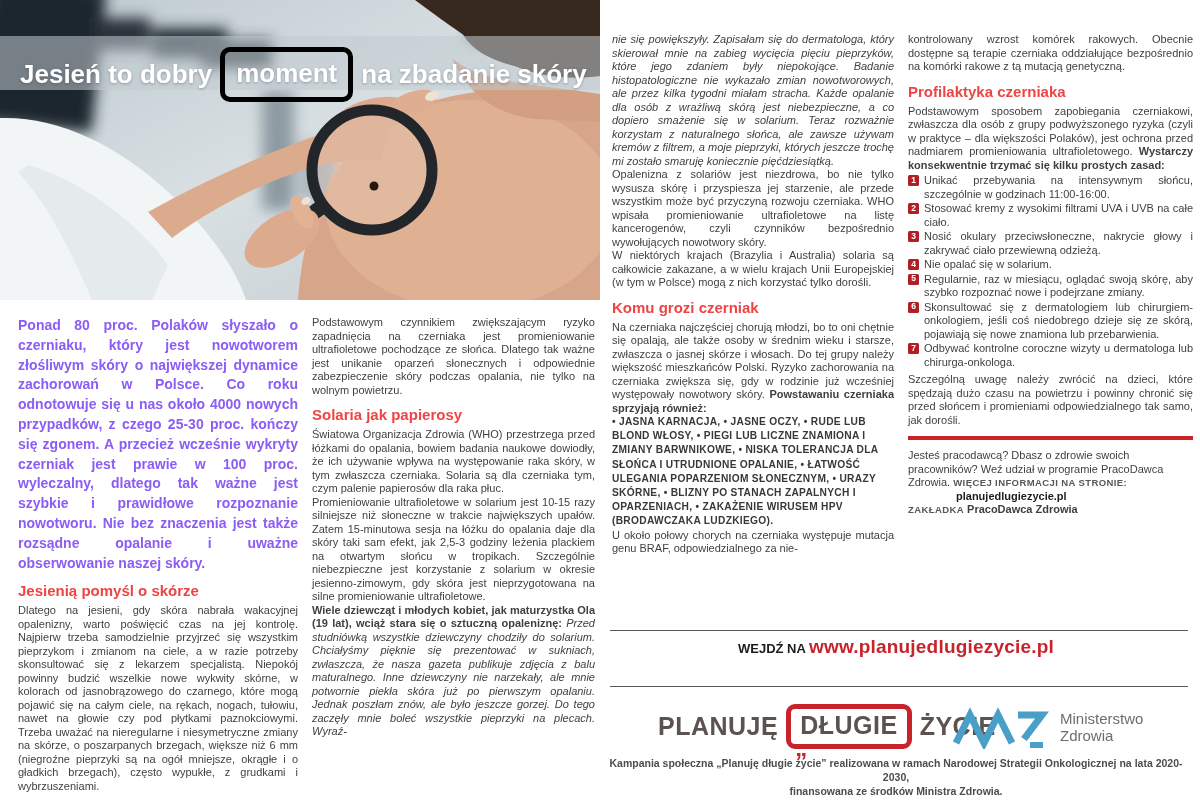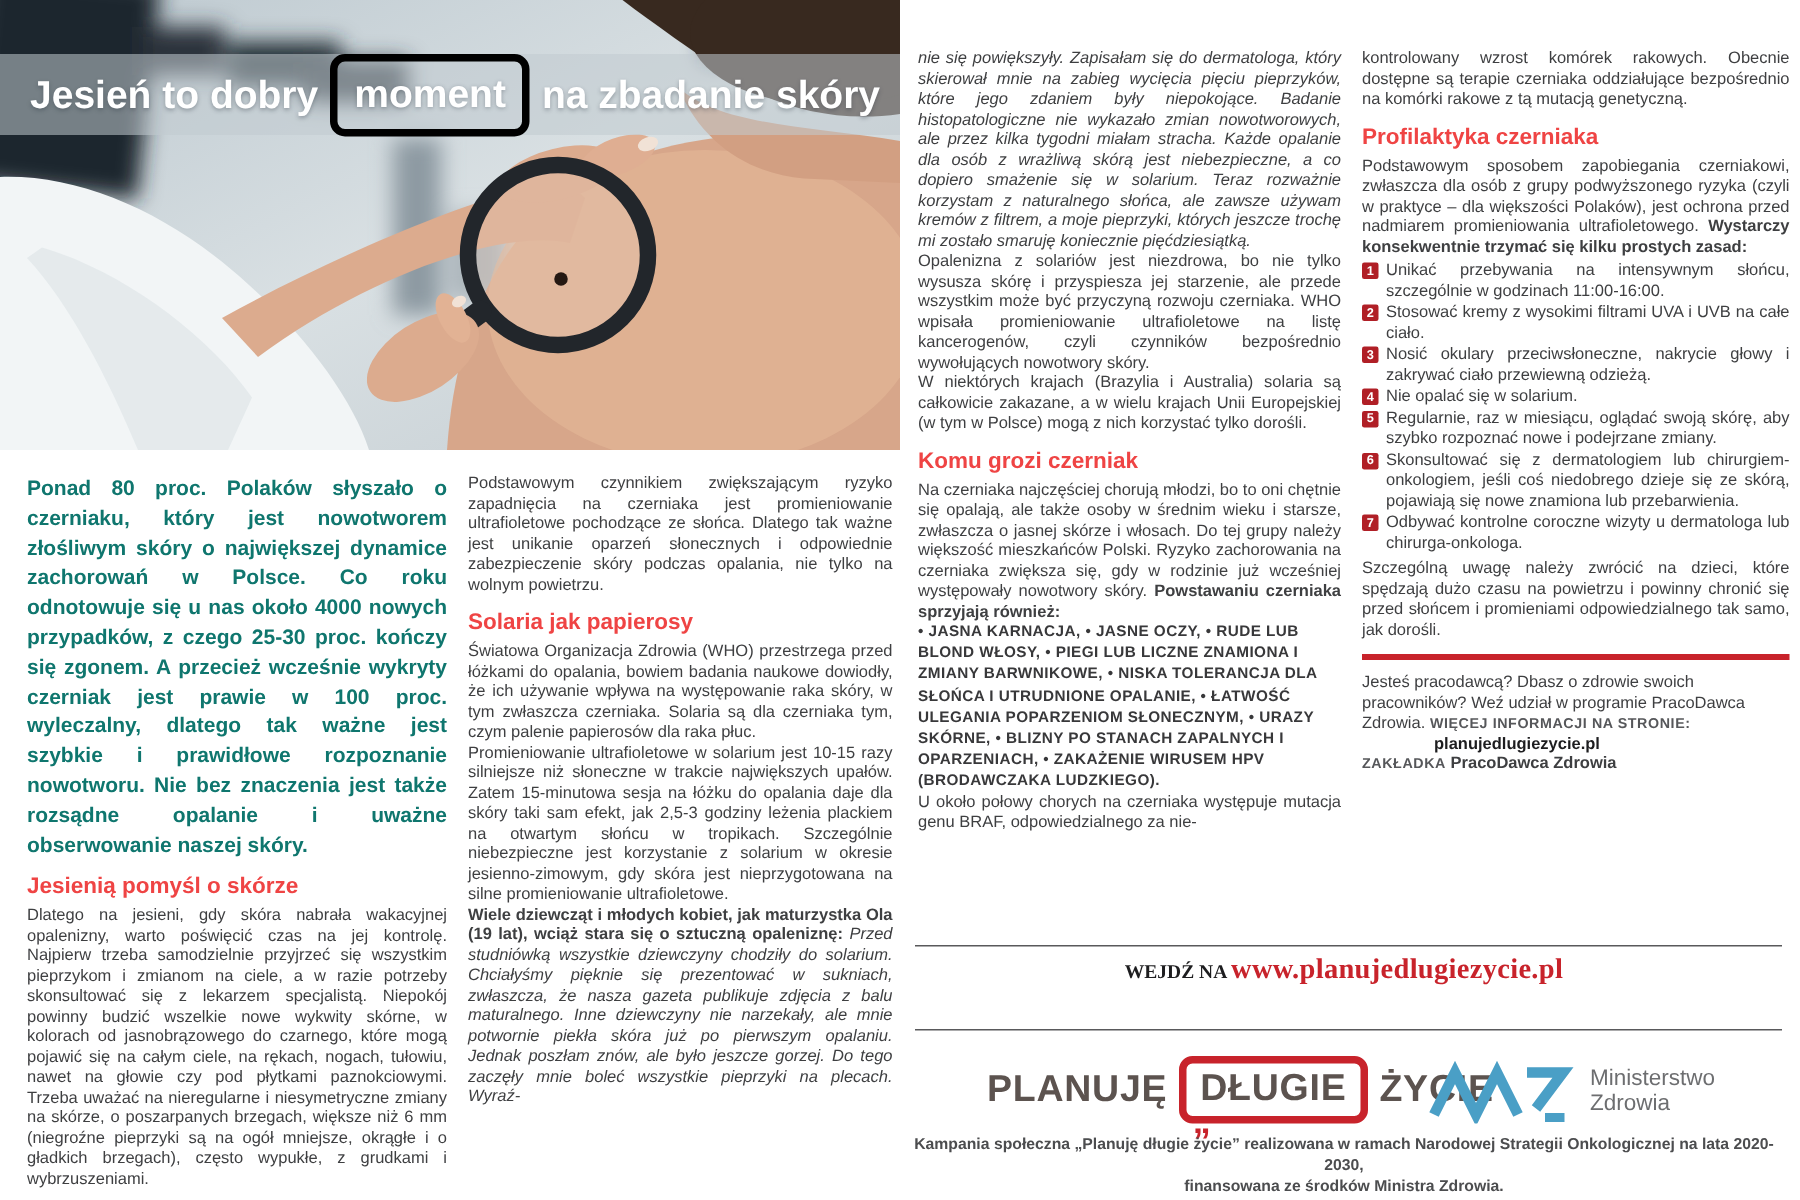--- a/index.html
+++ b/index.html
@@ -9,31 +9,31 @@
     font-family:"Liberation Sans", sans-serif;
     color:#3e3f41; position:relative; overflow:hidden;
   }
   .page { position:relative; width:1200px; height:800px; }
 
   
   .photo { position:absolute; left:0; top:0; width:600px; height:300px; overflow:hidden; }
   .photo svg { display:block; }
   .title-band { position:absolute; left:0; top:36px; width:600px; height:54px;
     background:rgba(193,202,207,0.55); }
-  .photo-title { position:absolute; left:20px; top:29px; height:68px;
+  .photo-title { position:absolute; left:20px; top:40px; height:68px;
     display:flex; align-items:center; white-space:nowrap;
     color:#ffffff; font-weight:bold; font-size:26px;
     text-shadow:0 1px 3px rgba(40,50,60,0.35); }
   .hl-box { border:5px solid #000000; border-radius:10px; padding:6px 11px 8px; margin:0 8px; }
 
   
   .col { position:absolute; text-align:justify; font-size:11px; line-height:13.5px; }
   .col p { margin:0; }
   .sec { color:#ef4444; font-size:15px; line-height:17px; margin:9px 0 5px; font-weight:bold; }
-  .lead { color:#0f766e; font-weight:bold; font-size:14px; line-height:19.8px; }
+  .lead { color:#8b5cf6; font-weight:bold; font-size:14px; line-height:19.8px; }
   .bold { font-weight:bold; }
   .italic { font-style:italic; }
   .caps { font-weight:bold; font-size:9.5px; letter-spacing:0.4px; color:#56575a; }
   .caps-list { font-weight:bold; font-size:10.2px; line-height:14.2px; letter-spacing:0.3px;
     color:#38383a; text-align:left; }
 
   
   .rules { list-style:none; margin:2px 0 0; padding:0; }
   .rules li { display:flex; gap:5px; margin:0 0 1px; }
   .rule-num { flex:0 0 11px; width:11px; height:11px; margin-top:1px; border-radius:1.5px;
@@ -210,21 +210,21 @@
       <span style="display:block;">
         <span class="caps">ZAKŁADKA</span>
         <span class="bold">PracoDawca Zdrowia</span>
       </span>
     </p>
   </div>
 
   <div class="thin-line" style="top:630px;"></div>
 
   <div class="banner">
-    <div style="margin-top:1px;font-family:Liberation Serif, serif;">
+    <div style="margin-top:1px;">
       <span>WEJDŹ NA</span>
       <span class="banner-url">www.planujedlugiezycie.pl</span>
     </div>
   </div>
 
   <div class="thin-line" style="top:686px;"></div>
 
   <div class="campaign-logo">
     <span>PLANUJĘ</span>
     <span class="hl-box-sm">

